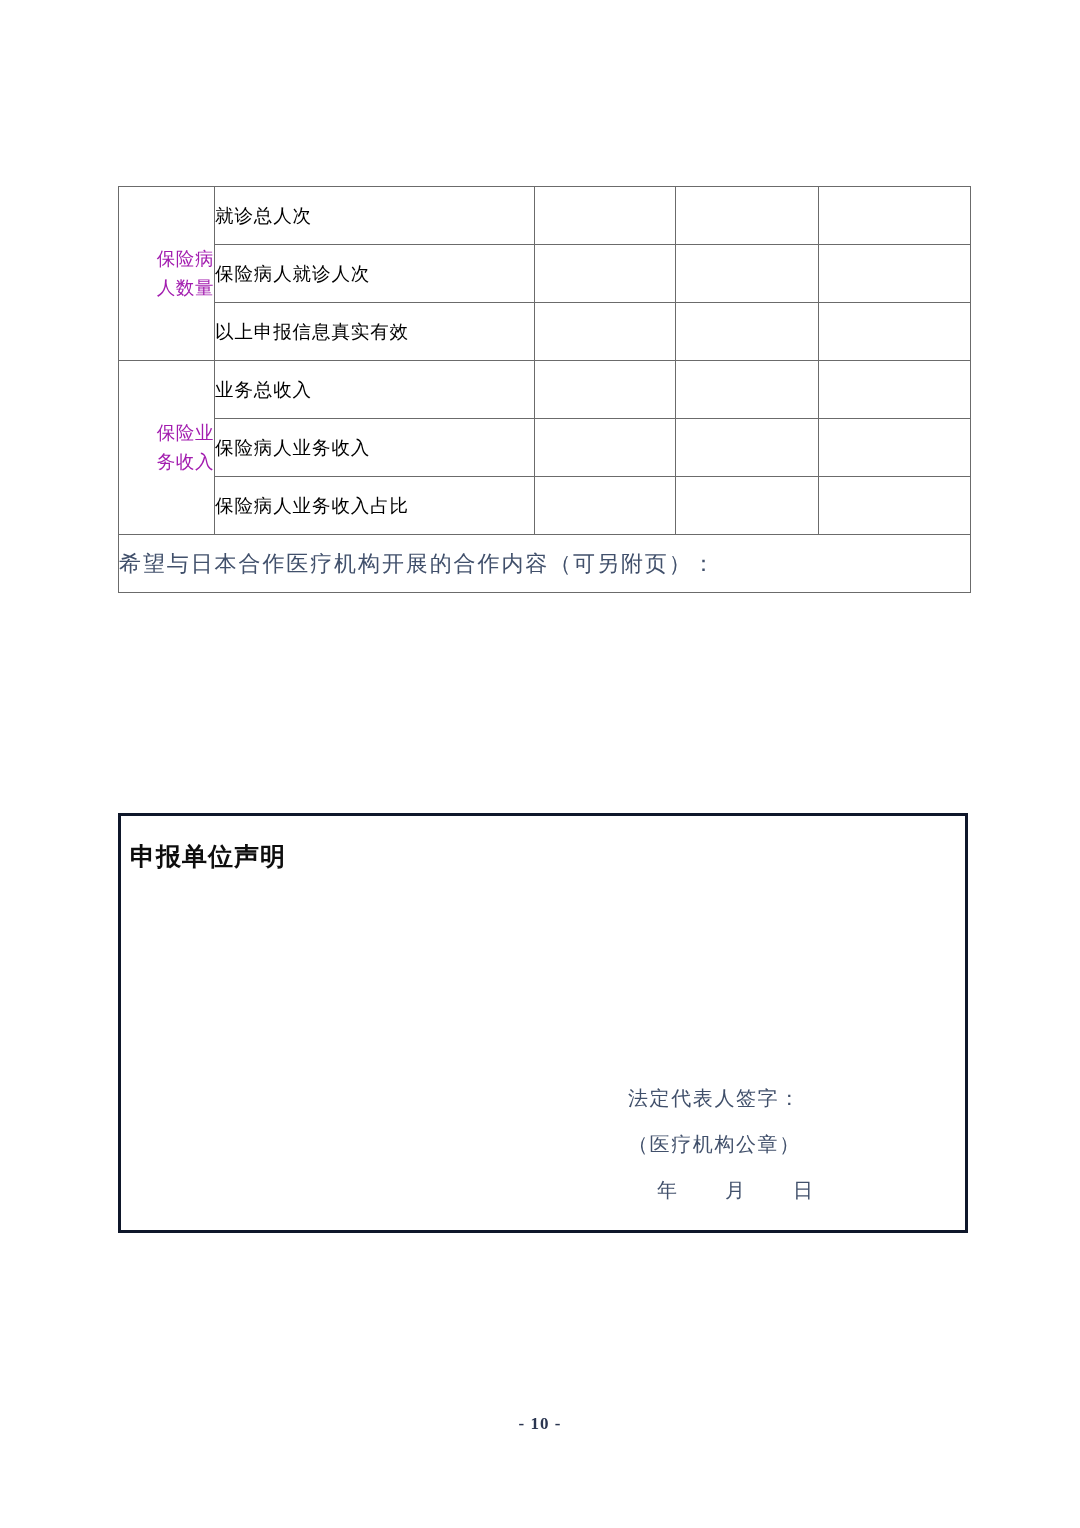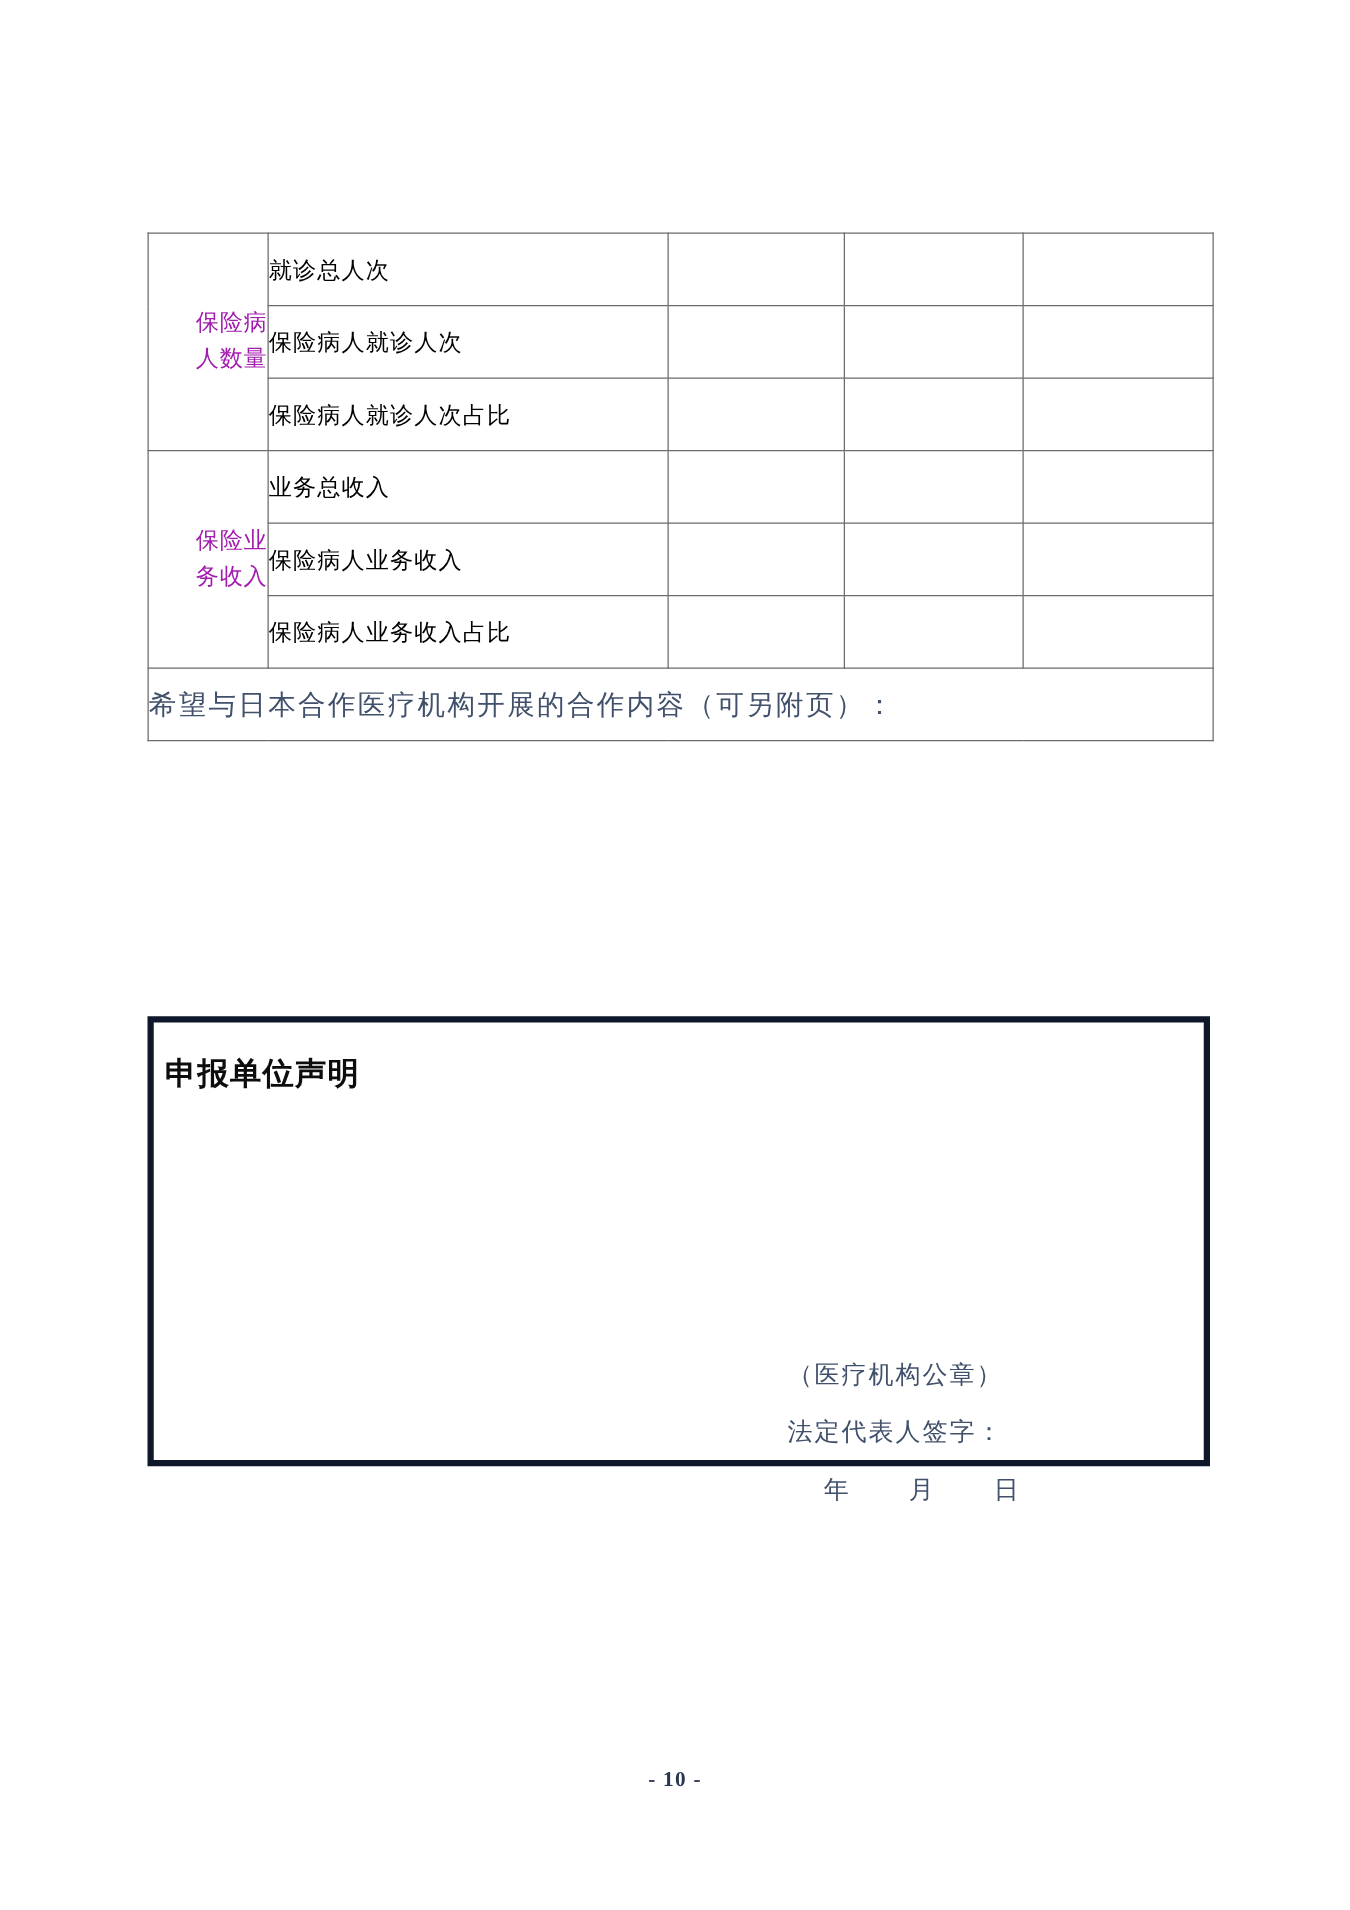--- a/index.html
+++ b/index.html
@@ -69,22 +69,22 @@
     color: #41506b;
     margin-top: 46px;
   }
 
   
   .declaration-box {
     position: absolute;
     left: 118px;
     top: 813px;
     width: 850px;
-    height: 360px;
-    border: 5px solid #0f172a;
+    height: 420px;
+    border: 3px solid #0f172a;
     background: #fff;
     box-sizing: border-box;
   }
   .declaration-title {
     position: absolute;
     left: 9px;
     top: 24px;
     font-family: "DejaVu Sans", "Liberation Sans", sans-serif;
     font-weight: bold;
     font-size: 25px;
@@ -156,21 +156,21 @@
         <td class="value-cell"></td>
         <td class="value-cell"></td>
       </tr>
       <tr>
         <td class="label-cell">保险病人就诊人次</td>
         <td class="value-cell"></td>
         <td class="value-cell"></td>
         <td class="value-cell"></td>
       </tr>
       <tr>
-        <td class="label-cell">保险病人就诊人次占比</td>
+        <td class="label-cell">以上申报信息真实有效</td>
         <td class="value-cell"></td>
         <td class="value-cell"></td>
         <td class="value-cell"></td>
       </tr>
 
       <tr>
         <td class="group-cell" rowspan="3">保险业<br>务收入</td>
         <td class="label-cell">业务总收入</td>
         <td class="value-cell"></td>
         <td class="value-cell"></td>
@@ -192,21 +192,21 @@
       <tr>
         <td class="freetext-cell" colspan="5">希望与日本合作医疗机构开展的合作内容（可另附页）：</td>
       </tr>
     </tbody>
   </table>
 
   <div class="declaration-box">
     <div class="declaration-title">申报单位声明</div>
 
     <div class="sign-block">
+      <div class="sign-line sign-name">法定代表人签字：</div>
       <div class="sign-line sign-seal">（医疗机构公章）</div>
-      <div class="sign-line sign-name">法定代表人签字：</div>
       <div class="sign-line sign-date">年　月　日</div>
     </div>
   </div>
 
   <div class="page-number">- 10 -</div>
 
 </div>
 
 </body></html>

